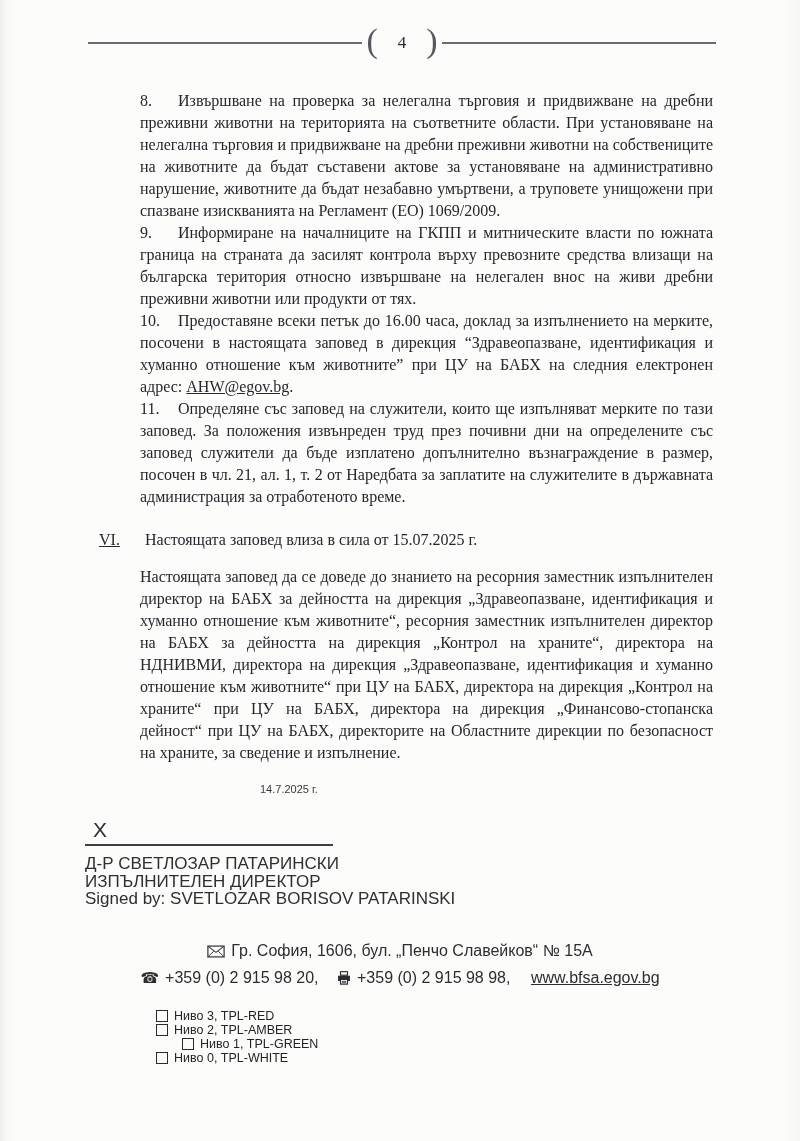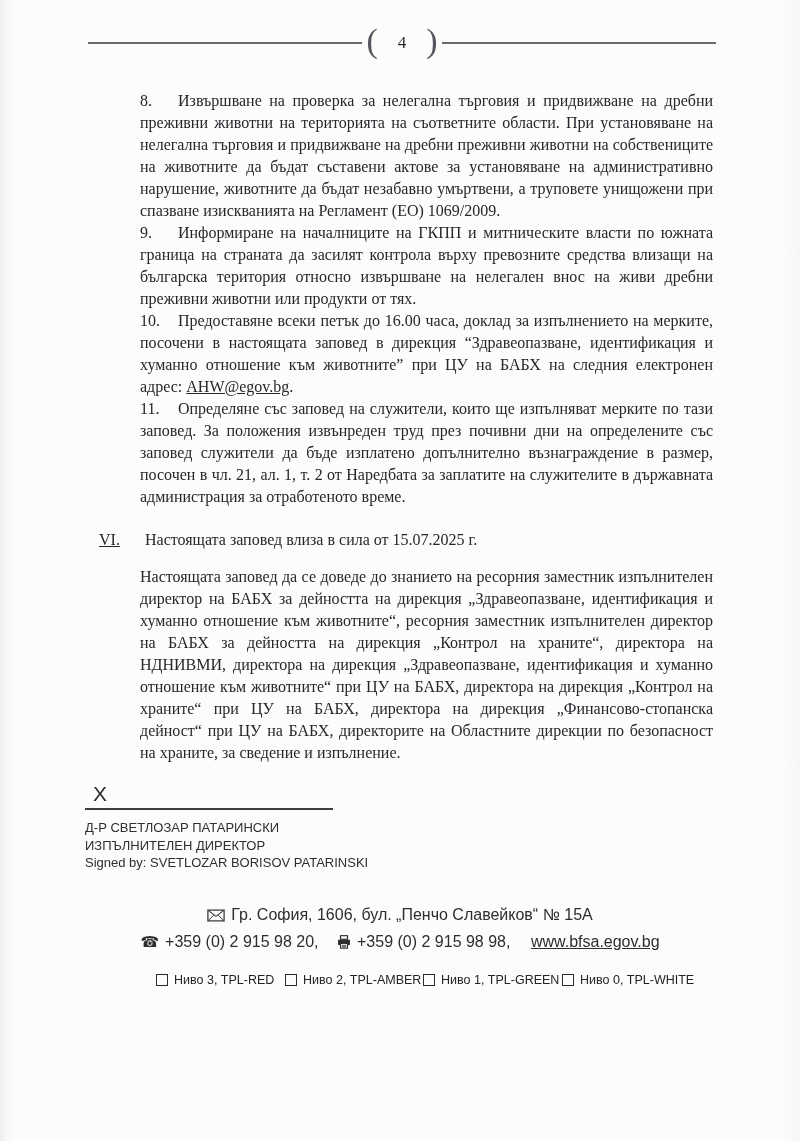--- a/index.html
+++ b/index.html
@@ -40,35 +40,36 @@
     margin:14px 0 0 120px;text-align:left;
     font-family:"Liberation Sans",sans-serif;font-size:11px;color:#3a3a3e;
   }
   
   .sig{
     margin:18px 0 0 85px;
     font-family:"Liberation Sans",sans-serif;color:#2e2e33;
   }
   .x-mark{font-size:21px;line-height:24px;margin-left:8px;}
   .sig-line{width:248px;border:none;border-top:2px solid #3d3d42;margin:2px 0 9px 0;}
-  .sig-name,.sig-title,.signed-by{font-size:13px;line-height:17.5px;}
+  .sig-name,.sig-title,.signed-by{font-size:17px;line-height:17.5px;}
   
   .footer{
     margin:30px 0 0 55px;width:690px;text-align:center;
     font-family:"Liberation Sans",sans-serif;font-size:16px;line-height:25px;color:#2d2d30;
   }
   .footer .ico{display:inline-block;vertical-align:-2px;margin-right:6px;}
   .phone-glyph{font-family:"DejaVu Sans",sans-serif;font-size:15px;margin-right:6px;}
   .weblink{color:inherit;text-decoration:underline;margin-left:16px;}
   .sep{display:inline-block;width:14px;}
   
   .classification{
     display:flex;margin:17px 0 0 156px;
     font-family:"Liberation Sans",sans-serif;font-size:12.5px;color:#232327;
     white-space:nowrap;
+    flex-direction:column;
   }
   .cls-item{display:flex;align-items:center;}
   .cls-item.w1{width:129px;}
   .cls-item.w2{width:112px;}
   .cls-item.w3{width:139px;padding-left:26px;}
   .cbox{
     display:inline-block;width:10px;height:10px;
     border:1.6px solid #2a2a2e;margin-right:6px;background:transparent;flex:none;
   }
 </style>
@@ -93,20 +94,21 @@
 
     <p class="item"><span class="num">10.</span><span>Предоставяне всеки петък до 16.00 часа, доклад за изпълнението на мерките, посочени в настоящата заповед в дирекция “Здравеопазване, идентификация и хуманно отношение към животните” при ЦУ на БАБХ на следния електронен адрес: </span><a class="doclink" href="#">AHW@egov.bg</a><span>.</span></p>
 
     <p class="item"><span class="num">11.</span><span>Определяне със заповед на служители, които ще изпълняват мерките по тази заповед. За положения извънреден труд през почивни дни на определените със заповед служители да бъде изплатено допълнително възнаграждение в размер, посочен в чл. 21, ал. 1, т. 2 от Наредбата за заплатите на служителите в държавната администрация за отработеното време.</span></p>
 
     <p class="vi-row"><span class="vi-num">VI.</span><span>Настоящата заповед влиза в сила от 15.07.2025 г.</span></p>
 
 
     <p class="bodypar">Настоящата заповед да се доведе до знанието на ресорния заместник изпълнителен директор на БАБХ за дейността на дирекция „Здравеопазване, идентификация и хуманно отношение към животните“, ресорния заместник изпълнителен директор на БАБХ за дейността на дирекция „Контрол на храните“, директора на НДНИВМИ, директора на дирекция „Здравеопазване, идентификация и хуманно отношение към животните“ при ЦУ на БАБХ, директора на дирекция „Контрол на храните“ при ЦУ на БАБХ, директора на дирекция „Финансово-стопанска дейност“ при ЦУ на БАБХ, директорите на Областните дирекции по безопасност на храните, за сведение и изпълнение.</p>
 
+    <div class="sig-date">14.7.2025 г.</div>
   </div>
 
   <div class="sig">
     <div class="x-mark">X</div>
     <hr class="sig-line">
     <div class="sig-name">Д-Р СВЕТЛОЗАР ПАТАРИНСКИ</div>
     <div class="sig-title">ИЗПЪЛНИТЕЛЕН ДИРЕКТОР</div>
     <div class="signed-by">Signed by: SVETLOZAR BORISOV PATARINSKI</div>
   </div>
 

